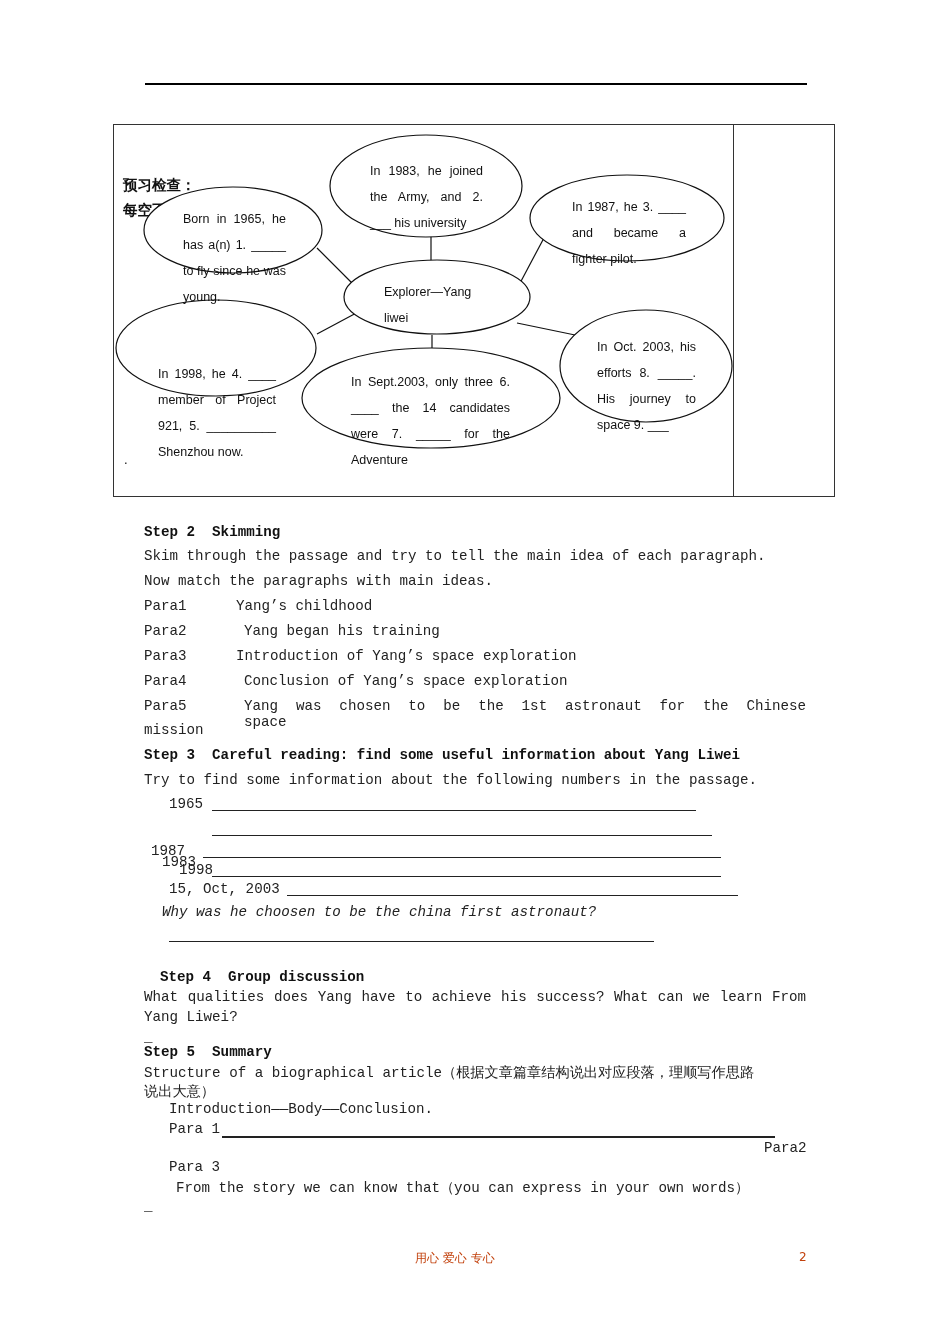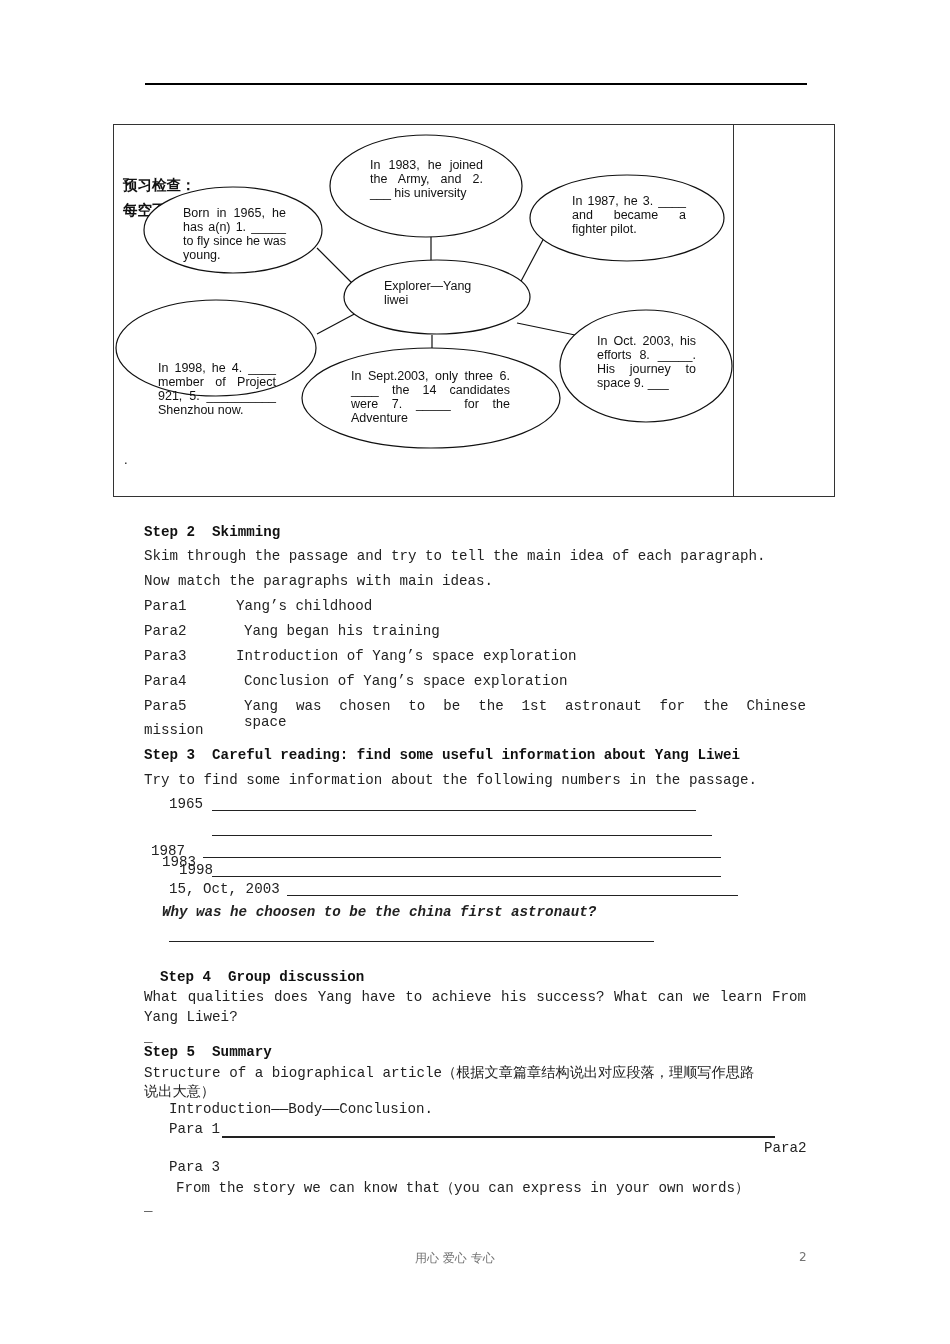--- a/index.html
+++ b/index.html
@@ -3,26 +3,26 @@
 <meta charset="utf-8">
 <style>
   html, body { margin: 0; padding: 0; background: #ffffff; }
   body { width: 950px; height: 1344px; position: relative; overflow: hidden; color: #111; }
   .abs { position: absolute; }
   .rule { left: 145px; top: 83px; width: 662px; height: 2px; background: #000; }
   .box { left: 113px; top: 124px; width: 722px; height: 373px; border: 1px solid #333; box-sizing: border-box; }
   .box-divider { left: 733px; top: 124px; width: 1px; height: 373px; background: #333; }
   .cjk-head { font-family: "DejaVu Sans", sans-serif; font-weight: bold; font-size: 14.5px; color: #111; margin-top: 48px; }
   svg.diagram { position: absolute; left: 0; top: 0; width: 950px; height: 520px; }
-  .node-text { position: absolute; font-family: "Liberation Sans", sans-serif; font-size: 12.5px; line-height: 14px; text-align: justify; color: #111; }
+  .node-text { position: absolute; font-family: "Liberation Sans", sans-serif; font-size: 12.5px; line-height: 26px; text-align: justify; color: #111; }
   .mono { font-family: "Liberation Mono", "DejaVu Sans Mono", monospace; font-size: 14.2px; color: #222; white-space: pre; }
   .bold { font-weight: bold; color: #111; }
-  .italic { font-style: italic; font-weight: bold; }
+  .italic { font-style: italic; }
   .blank { position: absolute; height: 1px; background: #222; }
-  .footer { font-family: "DejaVu Sans", sans-serif; font-size: 12px; color: #737373; }
+  .footer { font-family: "DejaVu Sans", sans-serif; font-size: 12px; color: #c2410c; }
 </style>
 </head>
 <body>
 
 <div class="abs rule"></div>
 
 <div class="abs box"></div>
 <div class="abs box-divider"></div>
 
 <div class="abs cjk-head" style="left:123px; top:128px;">预习检查：</div>

